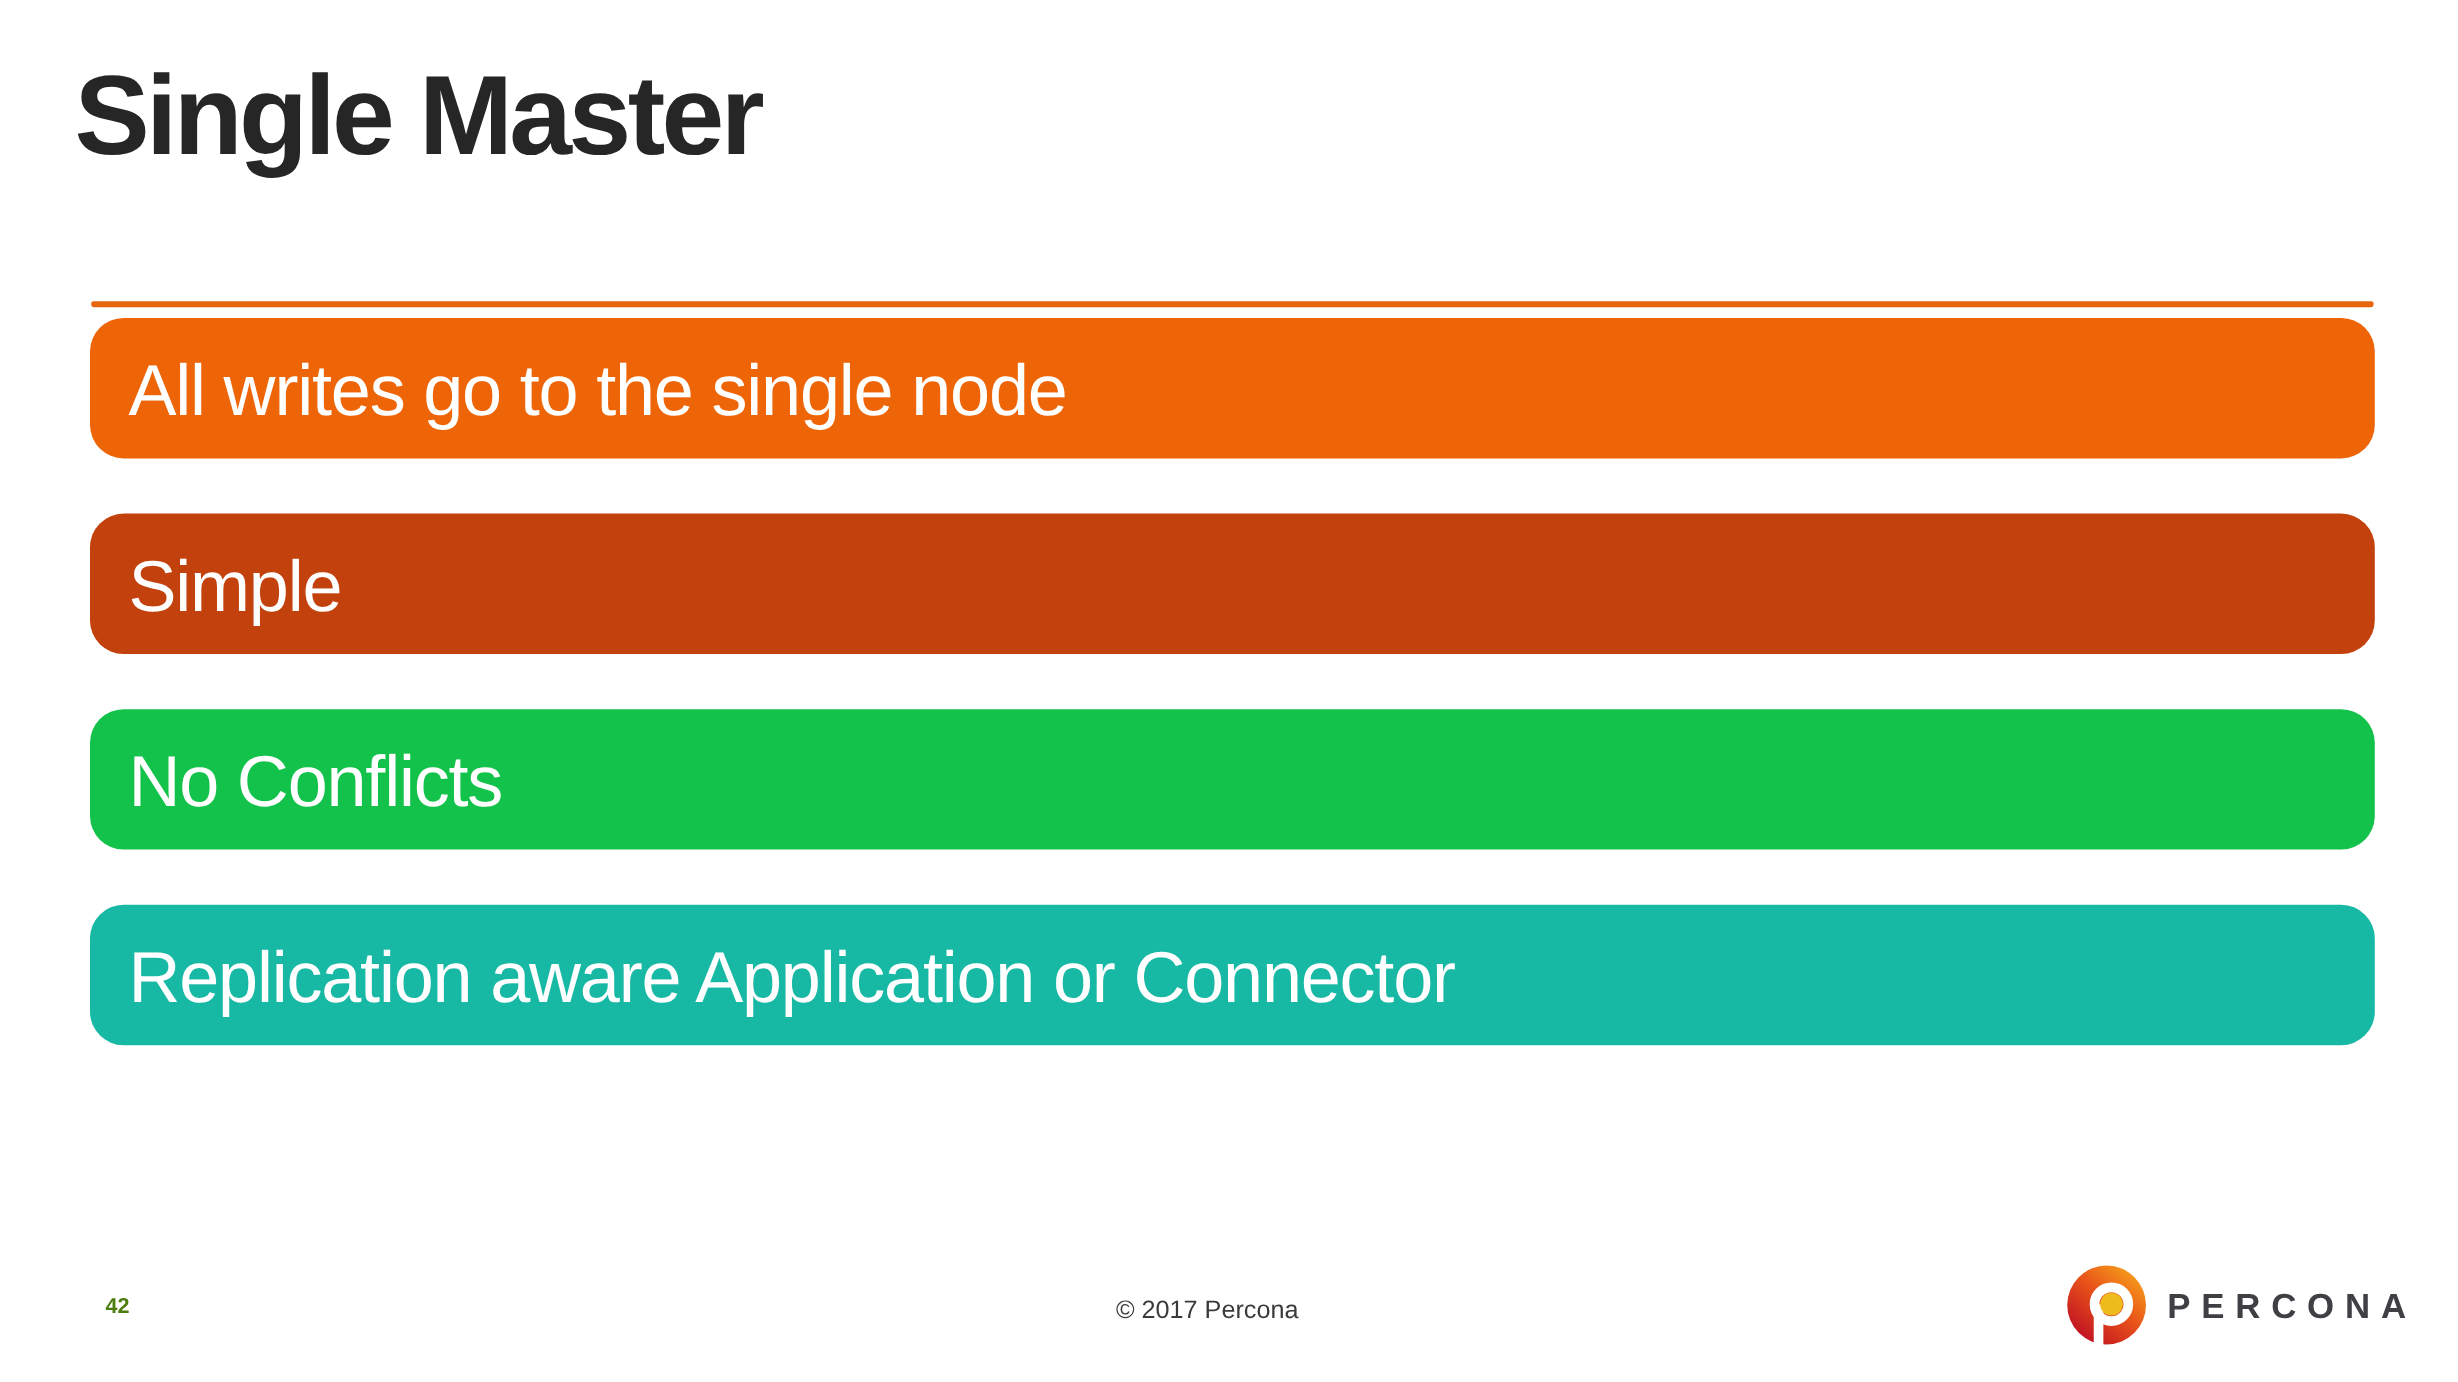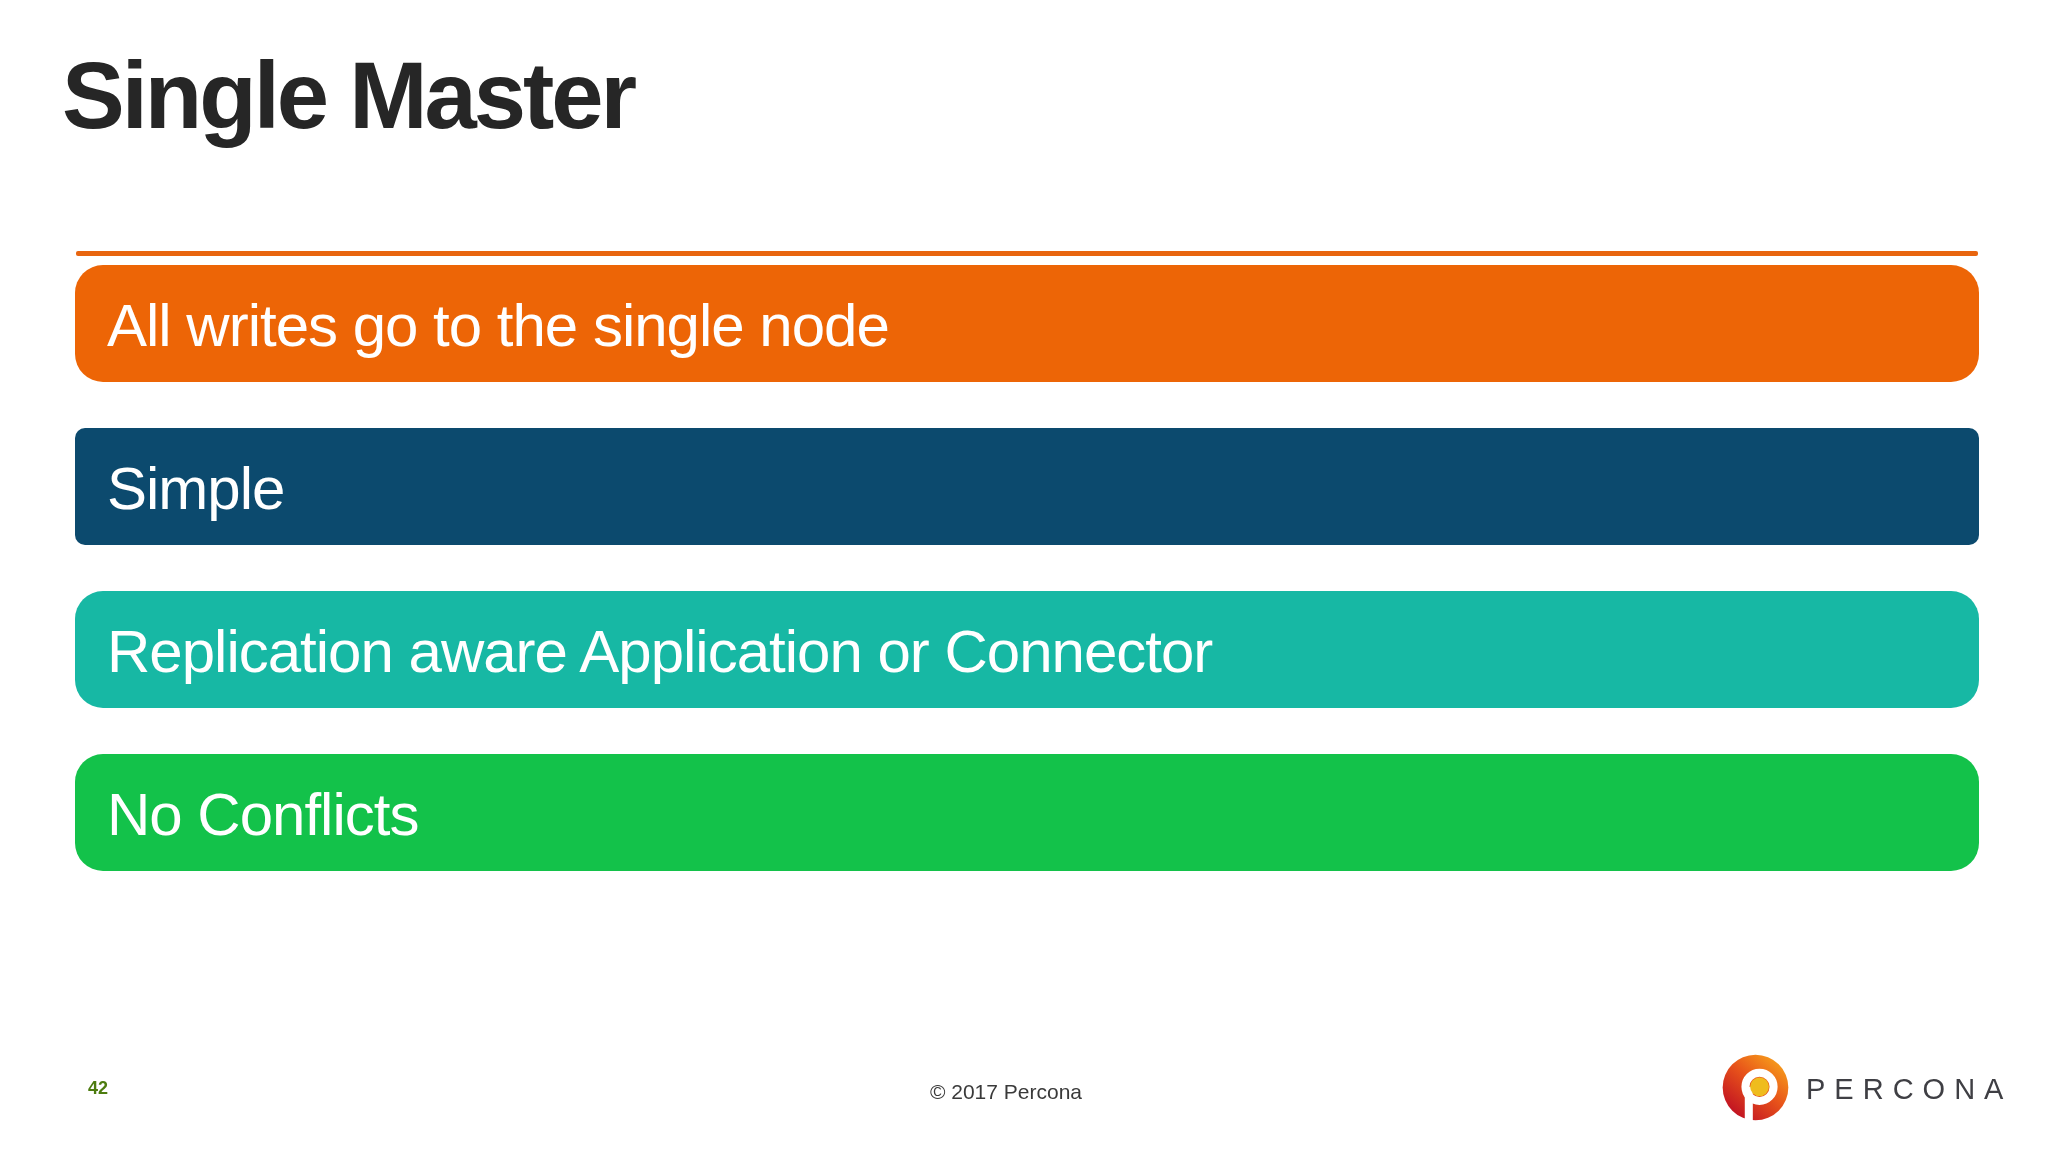--- a/index.html
+++ b/index.html
@@ -43,45 +43,45 @@
     text-align:center; transform:translateX(-18px);
   }
   .copyright { font-size:21px; color:#3a3a3a;margin-top:27px; }
 
   .logo {
     position:absolute; left:1722px; top:1054px;
     display:flex; align-items:center; gap:17px;
   }
   .logo-mark { width:67px; height:67px; display:block; }
   .logo-wordmark {
-    font-size:29px; font-weight:normal; letter-spacing:9px;
+    font-size:29px; font-weight:bold; letter-spacing:9px;
     white-space:nowrap; padding-top:4px;
   }
 </style>
 </head>
 <body>
 
 <div class="slide">
 
   <h1 class="slide-title" style="color: rgb(38, 38, 38);">Single Master</h1>
 
   <div class="accent-rule" style="background-color: rgb(232, 101, 15);"></div>
 
   <div class="bar-list">
     <div class="bar" style="background-color: rgb(237, 101, 6);">
       <span class="bar-label">All writes go to the single node</span>
     </div>
-    <div class="bar" style="background-color: #0c4a6e; border-radius: 10px;">
+    <div class="bar" style="background-color: #c2410c;">
       <span class="bar-label">Simple</span>
+    </div>
+    <div class="bar" style="background-color: rgb(19, 194, 74);">
+      <span class="bar-label">No Conflicts</span>
     </div>
     <div class="bar" style="background-color: rgb(23, 184, 164);">
       <span class="bar-label">Replication aware Application or Connector</span>
-    </div>
-    <div class="bar" style="background-color: rgb(19, 194, 74);">
-      <span class="bar-label">No Conflicts</span>
     </div>
   </div>
 
   <div class="page-number">42</div>
 
   <div class="copyright-wrap">
     <span class="copyright">© 2017 Percona</span>
   </div>
 
   <div class="logo">

